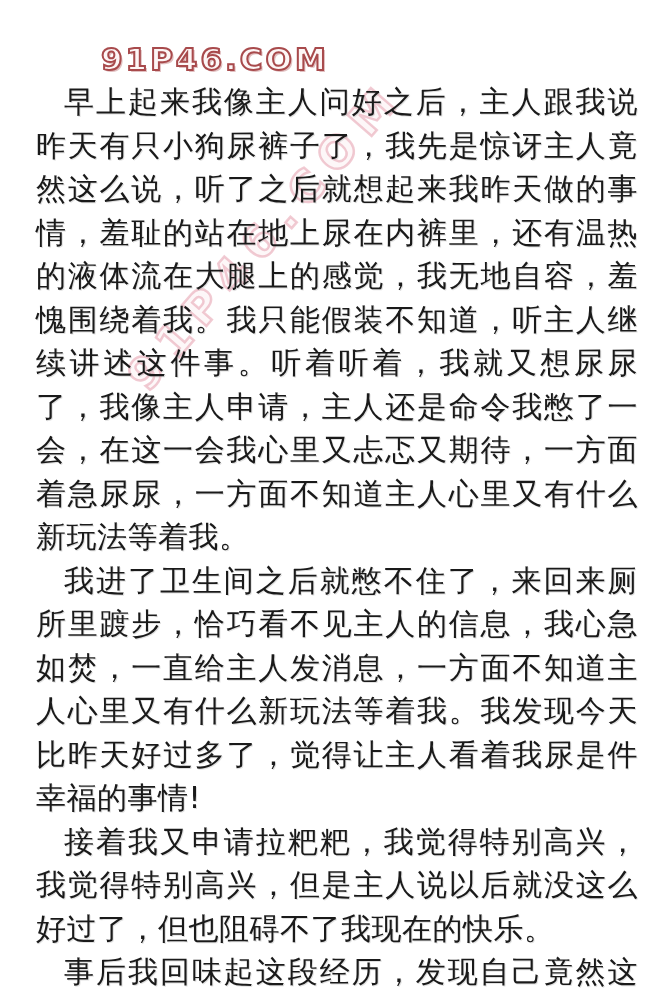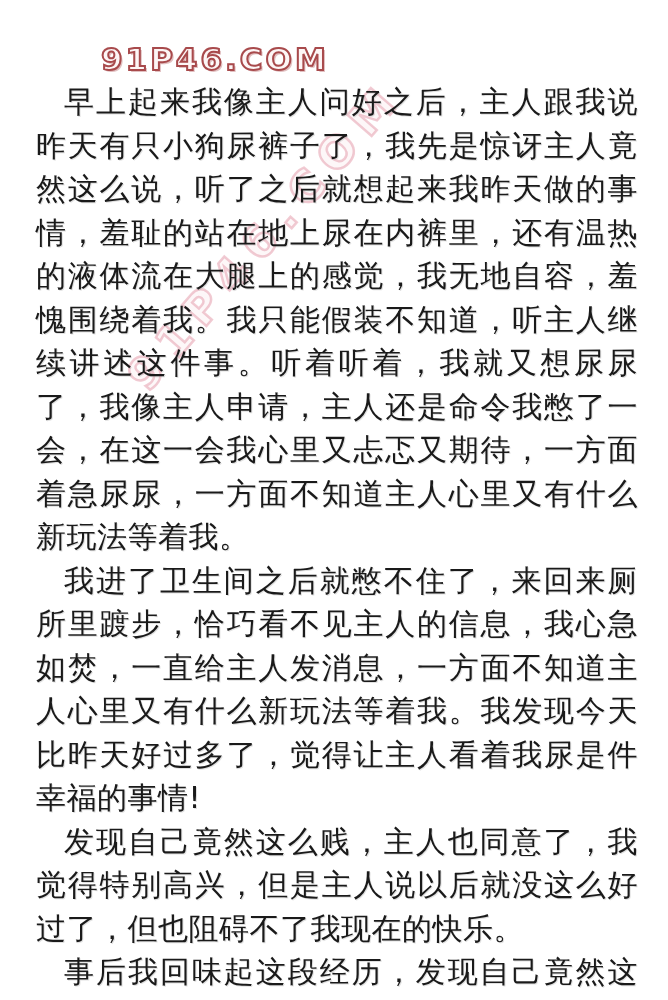--- a/index.html
+++ b/index.html
@@ -72,15 +72,15 @@
 </head>
 <body>
 
 <div class="watermark">91P46.COM</div>
 
 <div class="logo">91P46.COM</div>
 
 <div class="article">
   <p>早上起来我像主人问好之后，主人跟我说昨天有只小狗尿裤子了，我先是惊讶主人竟然这么说，听了之后就想起来我昨天做的事情，羞耻的站在地上尿在内裤里，还有温热的液体流在大腿上的感觉，我无地自容，羞愧围绕着我。我只能假装不知道，听主人继续讲述这件事。听着听着，我就又想尿尿了，我像主人申请，主人还是命令我憋了一会，在这一会我心里又忐忑又期待，一方面着急尿尿，一方面不知道主人心里又有什么新玩法等着我。</p>
   <p>我进了卫生间之后就憋不住了，来回来厕所里踱步，恰巧看不见主人的信息，我心急如焚，一直给主人发消息，一方面不知道主人心里又有什么新玩法等着我。我发现今天比昨天好过多了，觉得让主人看着我尿是件幸福的事情!</p>
-  <p>发现自己竟然这么贱，主人也同意了，我觉得特别高兴，但是主人说以后就没这么好过了，但也阻碍不了我现在的快乐。</p>
+  <p>接着我又申请拉粑粑，我觉得特别高兴，我觉得特别高兴，但是主人说以后就没这么好过了，但也阻碍不了我现在的快乐。</p>
   <p>事后我回味起这段经历，发现自己竟然这么贱，贱到因为尿尿和拉粑粑这样的小事儿这样高兴，真是像小狗一样。</p>
 </div>
 
 </body></html>

